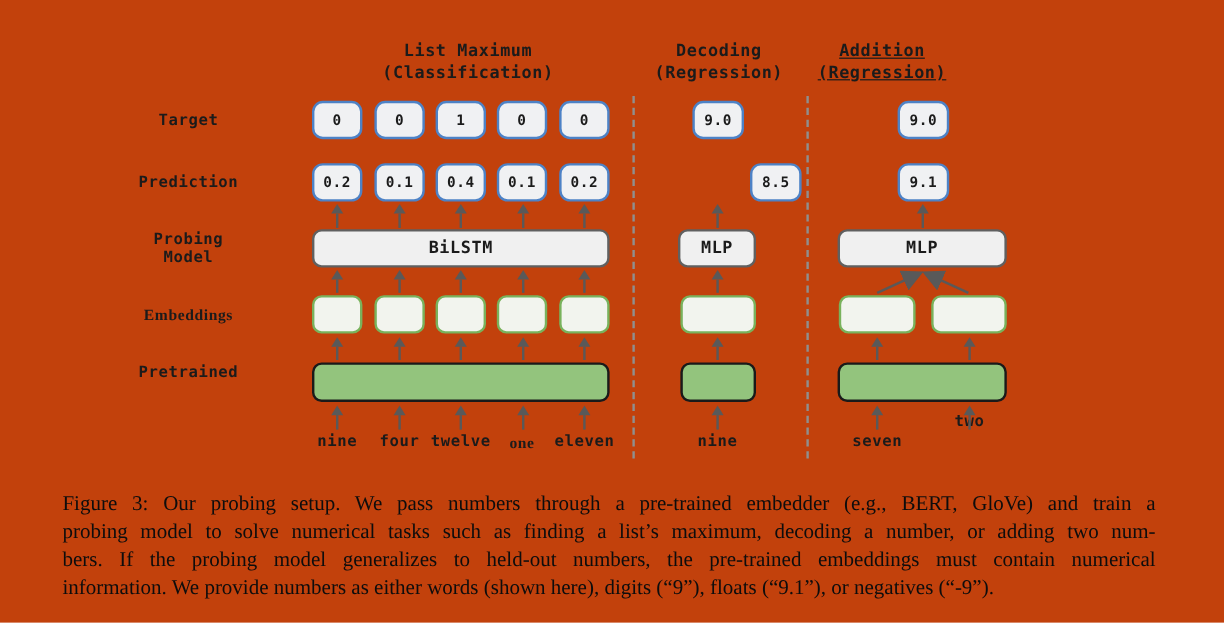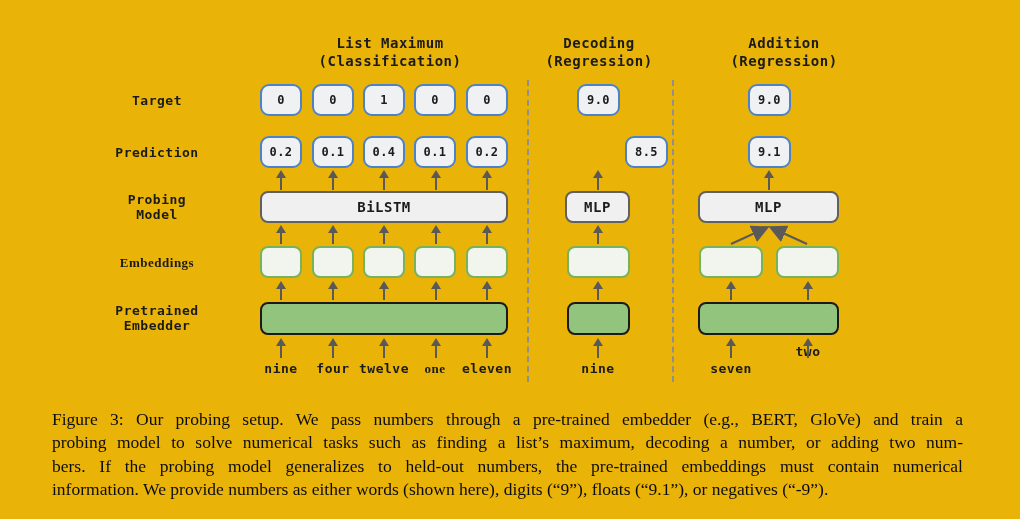--- a/index.html
+++ b/index.html
@@ -1,18 +1,18 @@
 <!DOCTYPE html>
 <html><head>
 <meta charset="utf-8">
 <style>
   * { margin:0; padding:0; box-sizing:border-box; }
   html,body { background:#ffffff; }
   .stage {
-    position:relative; width:1020px; height:519px; background:#eab308;
+    position:relative; width:1020px; height:519px; background:#c2410c;
     font-family:"DejaVu Sans Mono", monospace; color:#1b1b1b; overflow:hidden;
   }
   .hdr {
     position:absolute; text-align:center; font-weight:bold;
     font-size:14px; line-height:18px; letter-spacing:0.5px;
   }
   .rowlabel {
     position:absolute; text-align:center; font-weight:bold;
     font-size:13px; line-height:15px; letter-spacing:0.5px;
   }
@@ -46,35 +46,34 @@
 <div class="stage">
 
   <div class="hdr" style="left:280px; top:34px; width:220px;">
     <div>List Maximum</div>
     <div>(Classification)</div>
   </div>
   <div class="hdr" style="left:489px; top:34px; width:220px;">
     <div>Decoding</div>
     <div>(Regression)</div>
   </div>
-  <div class="hdr" style="left:674px; top:34px; width:220px;">
+  <div class="hdr" style="left:625px; top:34px; width:220px;text-decoration:underline;">
     <div>Addition</div>
     <div>(Regression)</div>
   </div>
 
   <div class="rowlabel" style="left:77px; top:93px;  width:160px;">Target</div>
   <div class="rowlabel" style="left:77px; top:145px; width:160px;">Prediction</div>
   <div class="rowlabel" style="left:77px; top:192px; width:160px;">
     <div>Probing</div>
     <div>Model</div>
   </div>
   <div class="rowlabel" style="left:77px; top:255px; width:160px;font-family:Liberation Serif, serif;">Embeddings</div>
   <div class="rowlabel" style="left:77px; top:303px; width:160px;">
     <div>Pretrained</div>
-    <div>Embedder</div>
   </div>
 
   <div class="dash" style="left:527px; top:80px; height:302px;"></div>
   <div class="dash" style="left:672px; top:80px; height:302px;"></div>
 
   <div class="box blue" style="left:260px; top:84px; width:42px; height:32px;">0</div>
   <div class="box blue" style="left:312px; top:84px; width:42px; height:32px;">0</div>
   <div class="box blue" style="left:363px; top:84px; width:42px; height:32px;">1</div>
   <div class="box blue" style="left:414px; top:84px; width:42px; height:32px;">0</div>
   <div class="box blue" style="left:466px; top:84px; width:42px; height:32px;">0</div>

